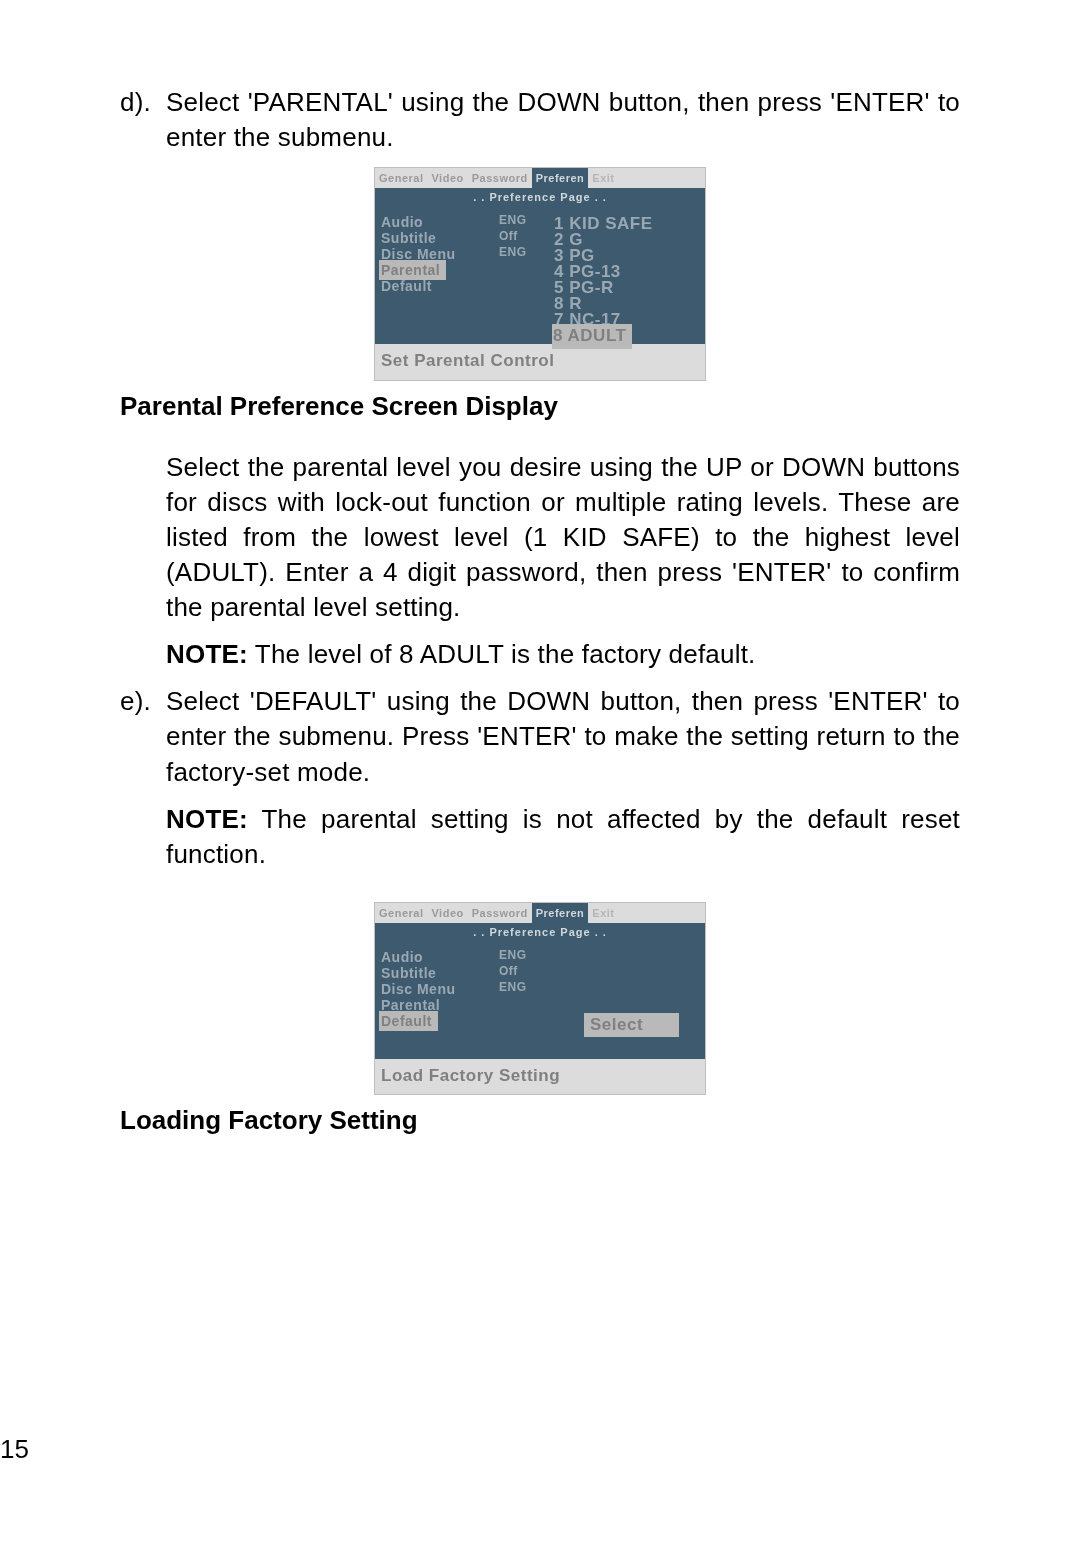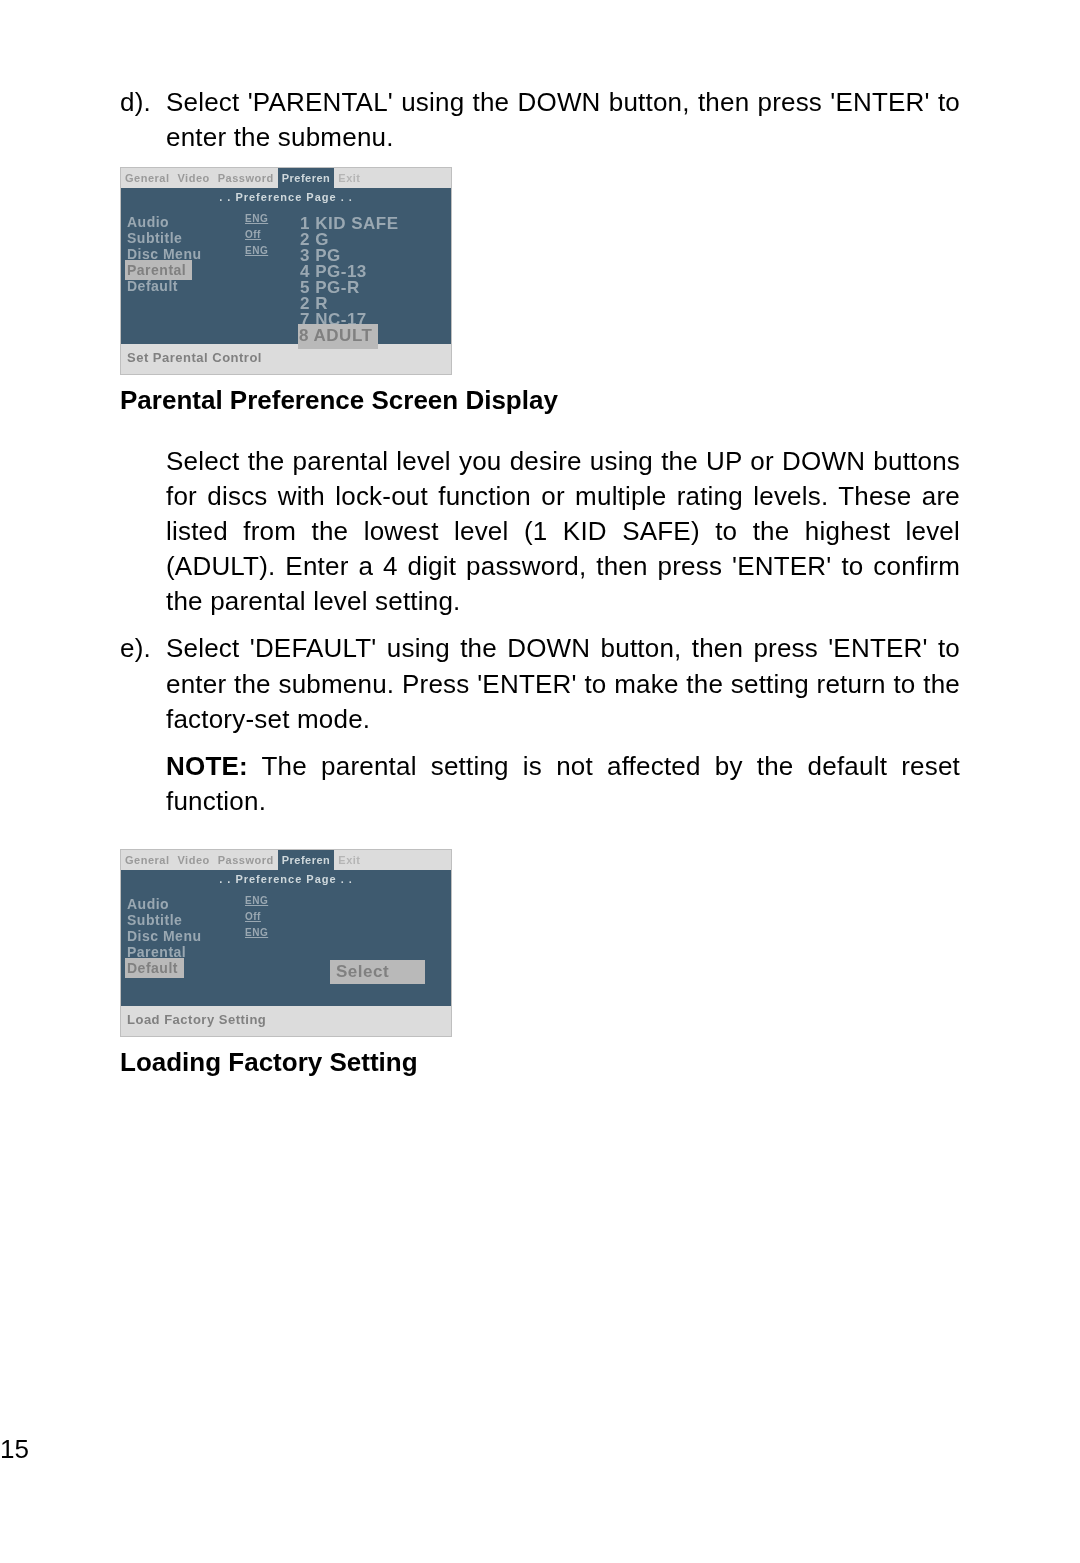--- a/index.html
+++ b/index.html
@@ -52,20 +52,21 @@
     position: absolute;
     bottom: 98px;
     left: 0;
     right: 0;
     text-align: left;
     font-size: 26px;
   }
   
   .osd-wrap {
     display: flex;
+    justify-content: center;
     margin: 12px 0 6px 0;
   }
   .osd {
     width: 330px;
     background: #dcdcdc;
     border: 1px solid #bfbfbf;
     font-family: Arial, Helvetica, sans-serif;
     font-weight: bold;
     font-size: 12px;
     color: #808080;
@@ -105,23 +106,22 @@
     padding: 4px 0 4px 0;
   }
   .osd-body .col-left {
     flex: 0 0 118px;
     padding: 0 0 0 6px;
     font-size: 11px;
   }
   .osd-body .col-mid {
     flex: 0 0 55px;
     padding: 0;
-    font-size: 10px;
+    font-size: 12px;
     color: #9aa8b2;
-    text-decoration: underline;
   }
   .osd-body .col-right {
     flex: 1;
     padding: 0 4px 0 0;
     font-size: 17px;
     color: #9aa8b2;
   }
   .menu-item {
     color: #9aa8b2;
     font-size: 14px;
@@ -140,21 +140,21 @@
   .rating.sel {
     background: #b9b9b9;
     color: #808080;
     display: inline-block;
     padding: 0 6px 0 1px;
     margin-left: -2px;
   }
   .osd-footer {
     background: #dcdcdc;
     color: #808080;
-    font-size: 13px;
+    font-size: 17px;
     padding: 5px 6px 6px 6px;
     letter-spacing: 0.5px;
   }
   .right-reset {
     background: #b9b9b9;
     color: #808080;
     display: inline-block;
     padding: 0 36px 0 6px;
     margin-top: 2px;
   }
@@ -202,34 +202,37 @@
             <div>ENG</div>
           </div>
         </div>
         <div class="col-right">
           <div class="stack">
             <div><span class="rating">1 KID SAFE</span></div>
             <div><span class="rating">2 G</span></div>
             <div><span class="rating">3 PG</span></div>
             <div><span class="rating">4 PG-13</span></div>
             <div><span class="rating">5 PG-R</span></div>
-            <div><span class="rating">2 R</span></div>
+            <div><span class="rating">8 R</span></div>
             <div><span class="rating">7 NC-17</span></div>
             <div><span class="rating sel">8 ADULT</span></div>
           </div>
         </div>
       </div>
       <div class="osd-footer">Set Parental Control</div>
     </div>
   </div>
 
   <div class="caption">Parental Preference Screen Display</div>
 
   <p class="para indent">Select the parental level you desire using the UP or DOWN buttons for discs with lock-out function or multiple rating levels. These are listed from the lowest level (1 KID SAFE) to the highest level (ADULT). Enter a 4 digit password, then press 'ENTER' to confirm the parental level setting.</p>
 
+  <p class="para indent">
+    <span class="bold">NOTE:</span><span> The level of 8 ADULT is the factory default.</span>
+  </p>
 
   <div class="para item-d" style="margin-top:6px;">
     <div class="label">e).</div>
     <div class="text">Select 'DEFAULT' using the DOWN button, then press 'ENTER' to enter the submenu. Press 'ENTER' to make the setting return to the factory-set mode.</div>
   </div>
 
   <p class="para indent">
     <span class="bold">NOTE:</span><span> The parental setting is not affected by the default reset function.</span>
   </p>
 

